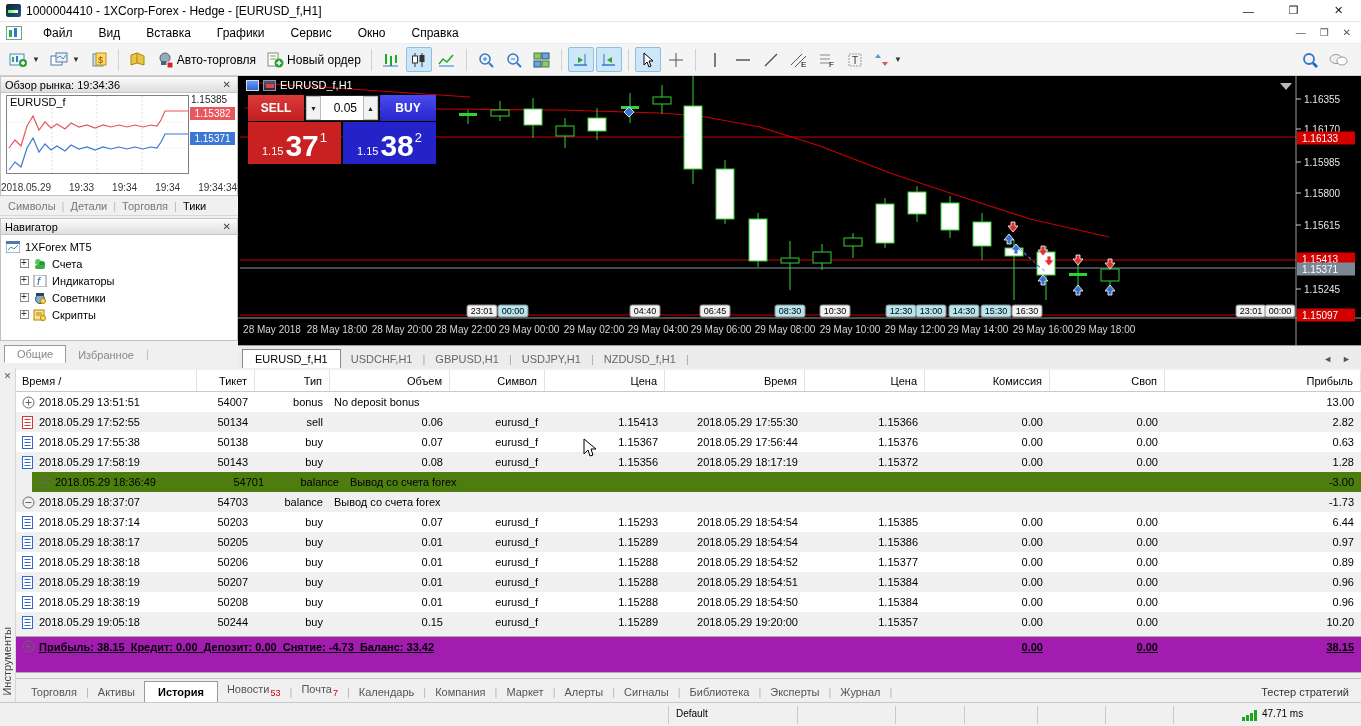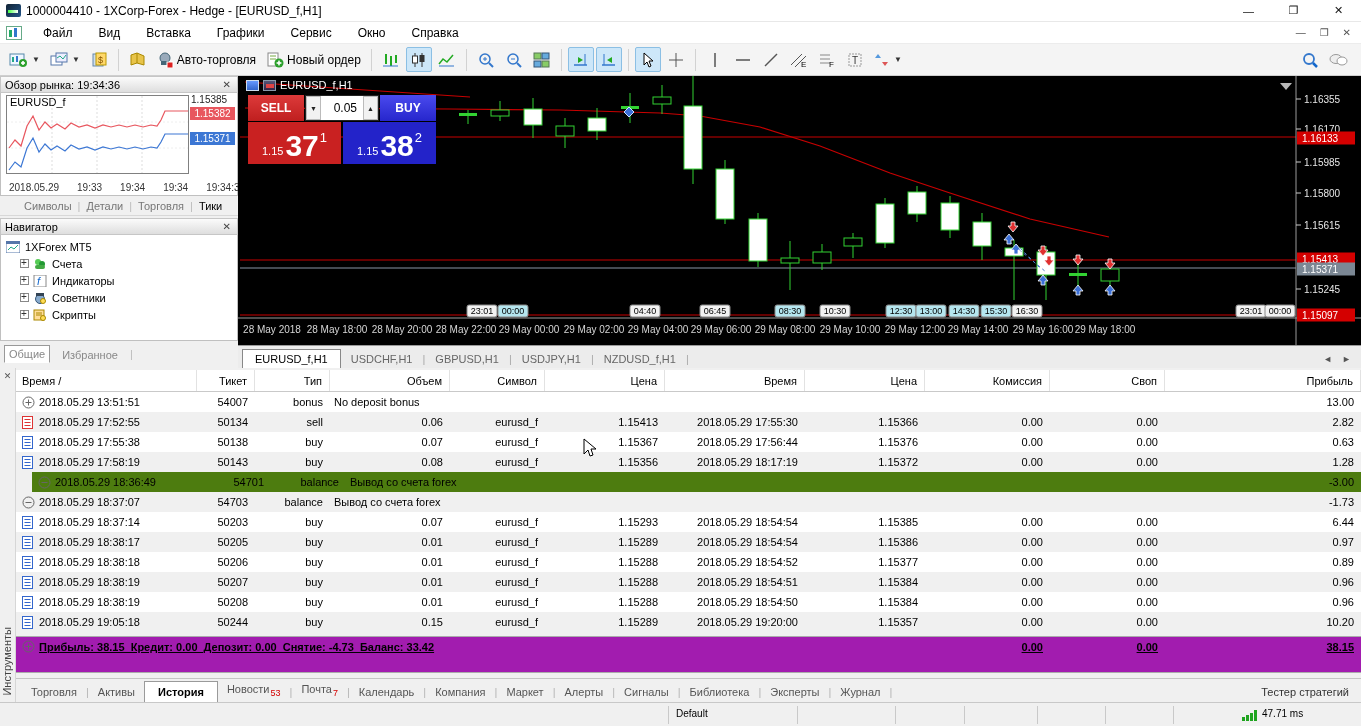--- a/index.html
+++ b/index.html
@@ -43,31 +43,31 @@
   .panel-close{margin-left:auto;font-size:10px;color:#444;padding:0 2px;}
   .mw-body{position:relative;height:103px;background:#fff;border:1px solid #c0c0c0;border-top:none;}
   .tickbox{position:absolute;left:5px;top:2px;width:183px;height:79px;border:1px solid #808080;background:#fff;}
   .mw-symbol{position:absolute;left:9px;top:3px;font-size:11px;}
   .mw-toplabel{position:absolute;left:190px;top:1px;font-size:10px;color:#222;overflow:hidden;height:9px;width:46px;}
   .mw-badge{position:absolute;left:189px;width:45px;height:13px;color:#fff;font-size:10px;
             text-align:center;line-height:13px;}
   .mw-axis{position:absolute;left:0;bottom:2px;width:238px;font-size:10px;color:#333;display:flex;}
   .mw-axis span{white-space:nowrap;}
   .panel-tabs{height:20px;display:flex;align-items:center;font-size:11px;color:#777;
-              padding-left:24px;background:#f0f0f0;border-bottom:1px solid #d8d8d8;}
+              padding-left:8px;background:#f0f0f0;border-bottom:1px solid #d8d8d8;}
   .panel-tabs .sep{color:#bbb;margin:0 6px;}
   .ptab.active{color:#000;}
   .nav-body{background:#fff;border:1px solid #c0c0c0;border-top:none;height:106px;padding-top:3px;}
   .tree-row{display:flex;align-items:center;height:17px;font-size:11px;padding-left:5px;}
   .tree-row .indent{width:14px;}
   .expander{width:9px;height:9px;border:1px solid #888;background:#fff;position:relative;margin-right:4px;flex:none;}
   .expander:after{content:"+";position:absolute;left:0px;top:-3px;font-size:10px;color:#333;}
   .tree-ico{width:14px;height:12px;margin-right:5px;flex:none;}
   .nav-tabs{display:flex;align-items:flex-end;height:22px;font-size:11px;padding-left:4px;background:#f0f0f0;}
-  .nav-tab.active{background:#fff;border:1px solid #999;border-bottom:1px solid #fff;padding:2px 4px;font-size:11px;}
+  .nav-tab.active{background:#fff;border:1px solid #999;border-bottom:1px solid #fff;padding:2px 12px;font-size:11px;}
   .nav-tab{padding:2px 12px;color:#888;}
   .nav-tabs .sep{color:#bbb;margin-bottom:3px;}
   
   .chart-col{position:absolute;left:238px;top:76px;width:1123px;height:292px;background:#000;}
   .chart-svg-holder{position:absolute;left:0;top:0;width:1295px;height:269px;}
   .chart-symbol{position:absolute;left:8px;top:3px;display:flex;align-items:center;gap:4px;
                 color:#fff;font-size:11px;z-index:5;}
   .csym-ico1{width:13px;height:11px;background:linear-gradient(#69f,#36c);border:1px solid #cde;}
   .csym-ico2{width:13px;height:11px;background:linear-gradient(#557,#324);border:1px solid #89a;position:relative;}
   .csym-ico2:after{content:"";position:absolute;left:2px;top:3px;width:8px;height:4px;background:#d44;}
@@ -410,21 +410,21 @@
             <line x1="0" y1="26" x2="181" y2="26" stroke="#eee" stroke-dasharray="2,2"></line>
             <line x1="0" y1="52" x2="181" y2="52" stroke="#eee" stroke-dasharray="2,2"></line>
             <polyline points="2,52 8,44 14,50 20,30 26,20 32,34 38,26 44,32 50,28 58,33 64,27 72,31 80,29 88,32 96,29 104,31 112,29 120,31 128,29 136,31 144,29 150,30 154,24 158,15 181,15" fill="none" stroke="#e8565e" stroke-width="1.2"></polyline>
             <polyline points="2,74 8,66 14,71 20,52 26,42 32,56 38,48 44,54 50,50 58,55 64,49 72,53 80,51 88,54 96,51 104,53 112,51 120,53 128,51 136,53 144,51 150,52 154,46 158,38 181,38" fill="none" stroke="#3c77d4" stroke-width="1.2"></polyline>
           </svg></div>
       <div class="mw-symbol">EURUSD_f</div>
       <div class="mw-toplabel">1.15385</div>
       <div class="mw-badge" style="top:14px;background:#e8565e;">1.15382</div>
       <div class="mw-badge" style="top:39px;background:#3c77d4;">1.15371</div>
       <div class="mw-axis" id="mw-axis">
-          <span style="margin-left: 8px;">2018.05.29</span>
+          <span style="">2018.05.29</span>
           <span style="margin-left: 18px;">19:33</span>
           <span style="margin-left: 18px;">19:34</span>
           <span style="margin-left: 18px;">19:34</span>
           <span style="margin-left: 18px;">19:34:34</span>
         </div>
     </div>
     <div class="panel-tabs" id="mw-tabs">
         <div class="ptab">Символы</div>
         <div class="sep">|</div>
         <div class="ptab">Детали</div>

